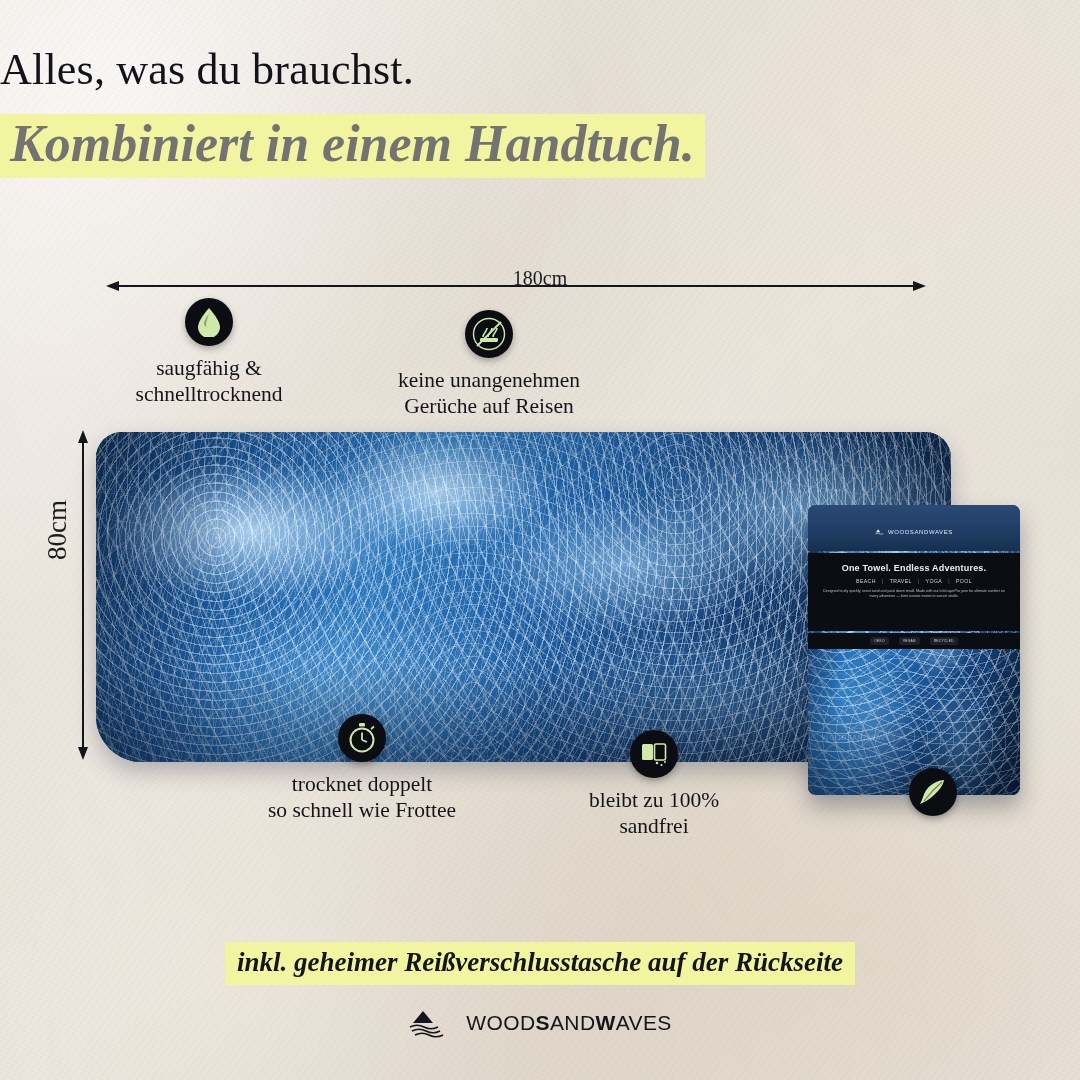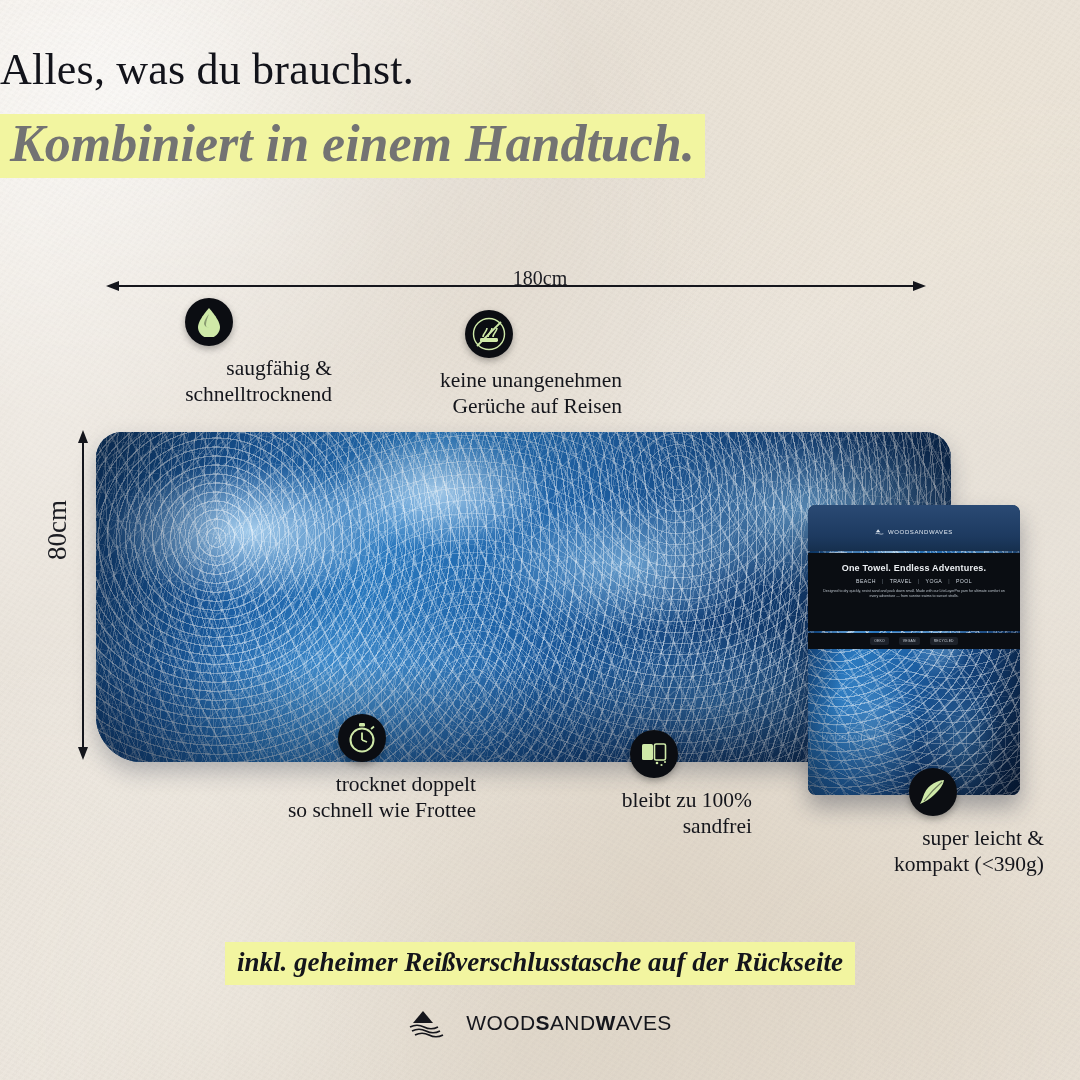--- a/index.html
+++ b/index.html
@@ -268,21 +268,20 @@
     justify-content: center;
     box-shadow: 0 3px 7px rgba(0,0,0,.30);
   }
   .badge svg { display: block; }
   .feature-label {
     margin-top: 9px;
     font-size: 21.5px;
     line-height: 1.22;
     color: #14151b;
     white-space: pre-line;
-    text-align: right;
   }
 
   #f-absorb   { left: 86px;  top: 298px; width: 246px; }
   #f-odor     { left: 356px; top: 310px; width: 266px; }
   #f-yarn     { left: 644px; top: 298px; width: 300px; }
   #f-dry      { left: 248px; top: 714px; width: 228px; }
   #f-sand     { left: 556px; top: 730px; width: 196px; }
   #f-light    { left: 822px; top: 768px; width: 222px; }
 
   
@@ -448,22 +447,20 @@
 sandfrei</div>
   </div>
 
   <div class="feature" id="f-light">
     <div class="badge">
       <svg width="32" height="30" viewBox="0 0 32 30">
         <path d="M27 3 C17 4 9 10 6 20 C5 23 4 25 3 27 C8 25 13 22 17 18 C22 13 26 9 27 3 Z" fill="#cfe9a8"></path>
         <path d="M25 5 C19 10 13 16 7 24" stroke="#0b0d12" stroke-width="1.2" fill="none" opacity=".5"></path>
       </svg>
     </div>
-    <div class="feature-label">super leicht  &amp;
-kompakt (&lt;390g)</div>
   </div>
 
   <div id="claim-wrap">
     <span id="claim">inkl. geheimer Reißverschlusstasche auf der Rückseite</span>
   </div>
 
   <div id="brand">
     <svg id="brand-mark" width="46" height="30" viewBox="0 0 46 30">
       <path d="M5 15 L15 3 L25 15 Z" fill="#15161c"></path>
       <path d="M2 19 Q9 15.5 16 19 T30 19" stroke="#15161c" stroke-width="1.7" fill="none"></path>

